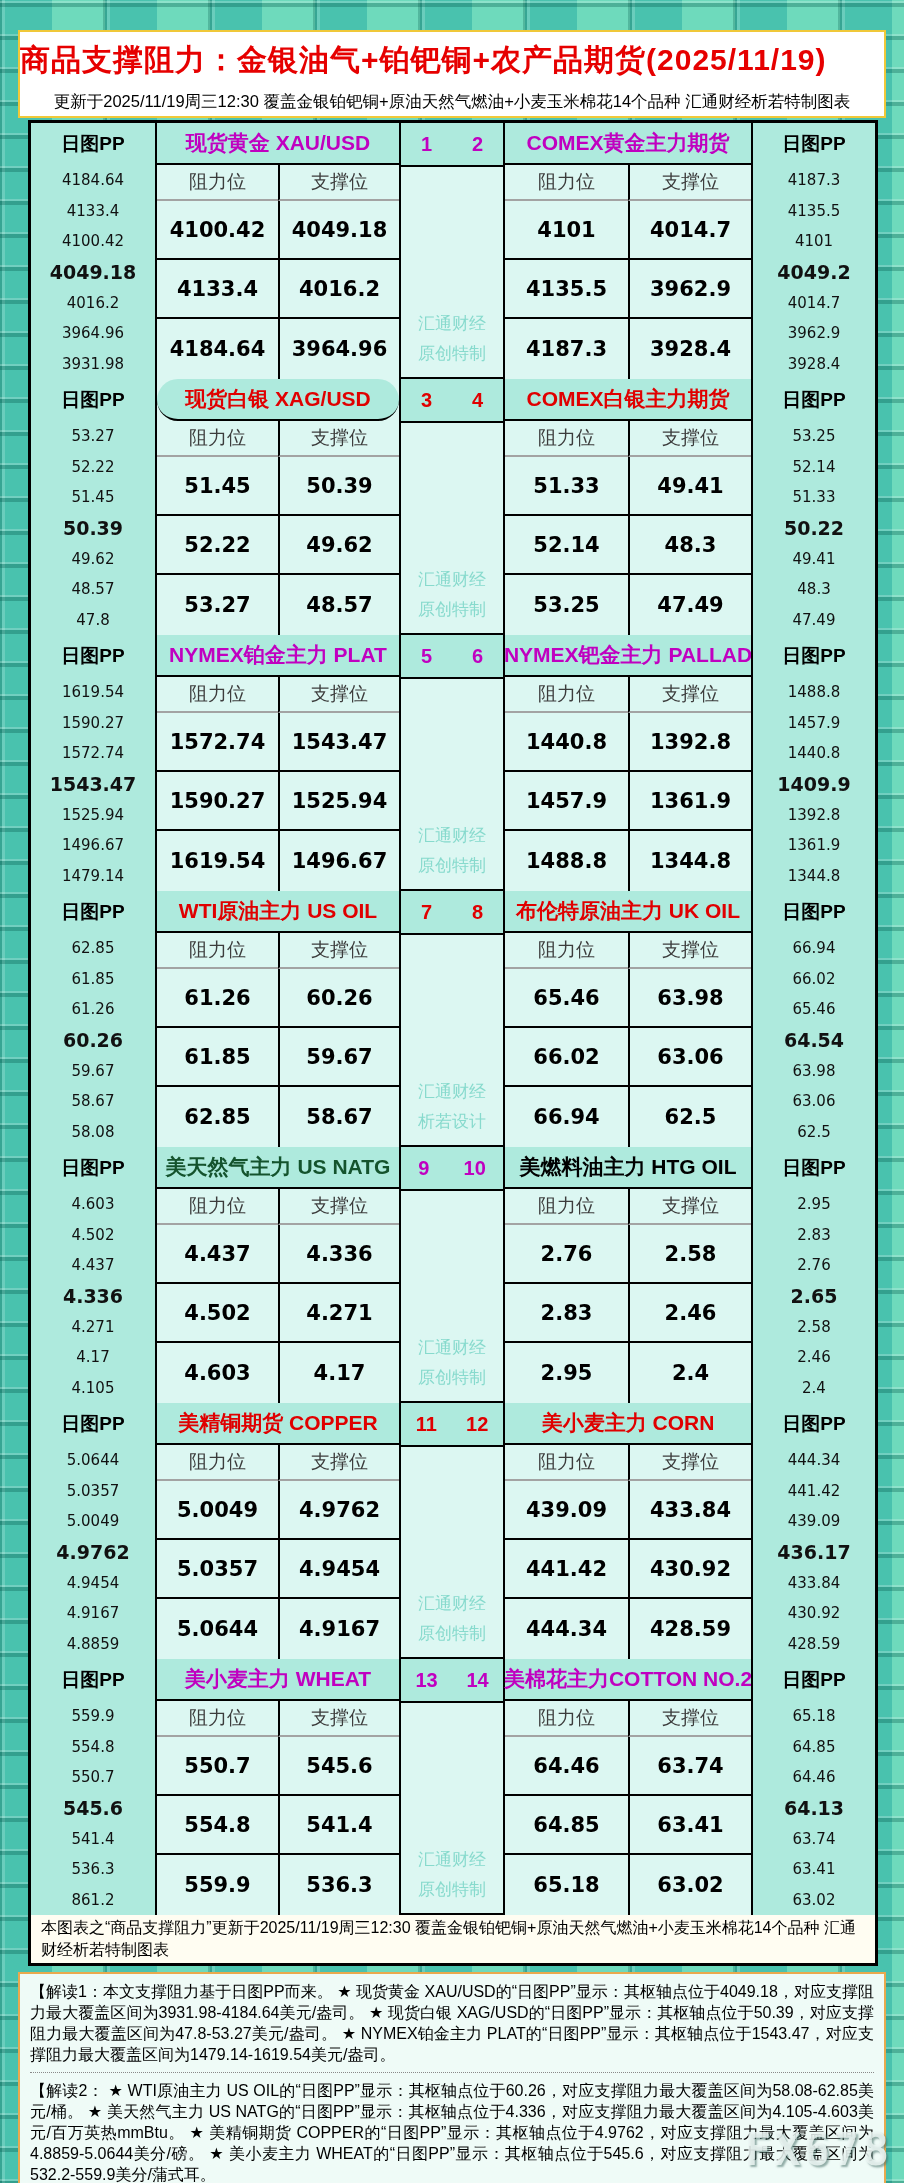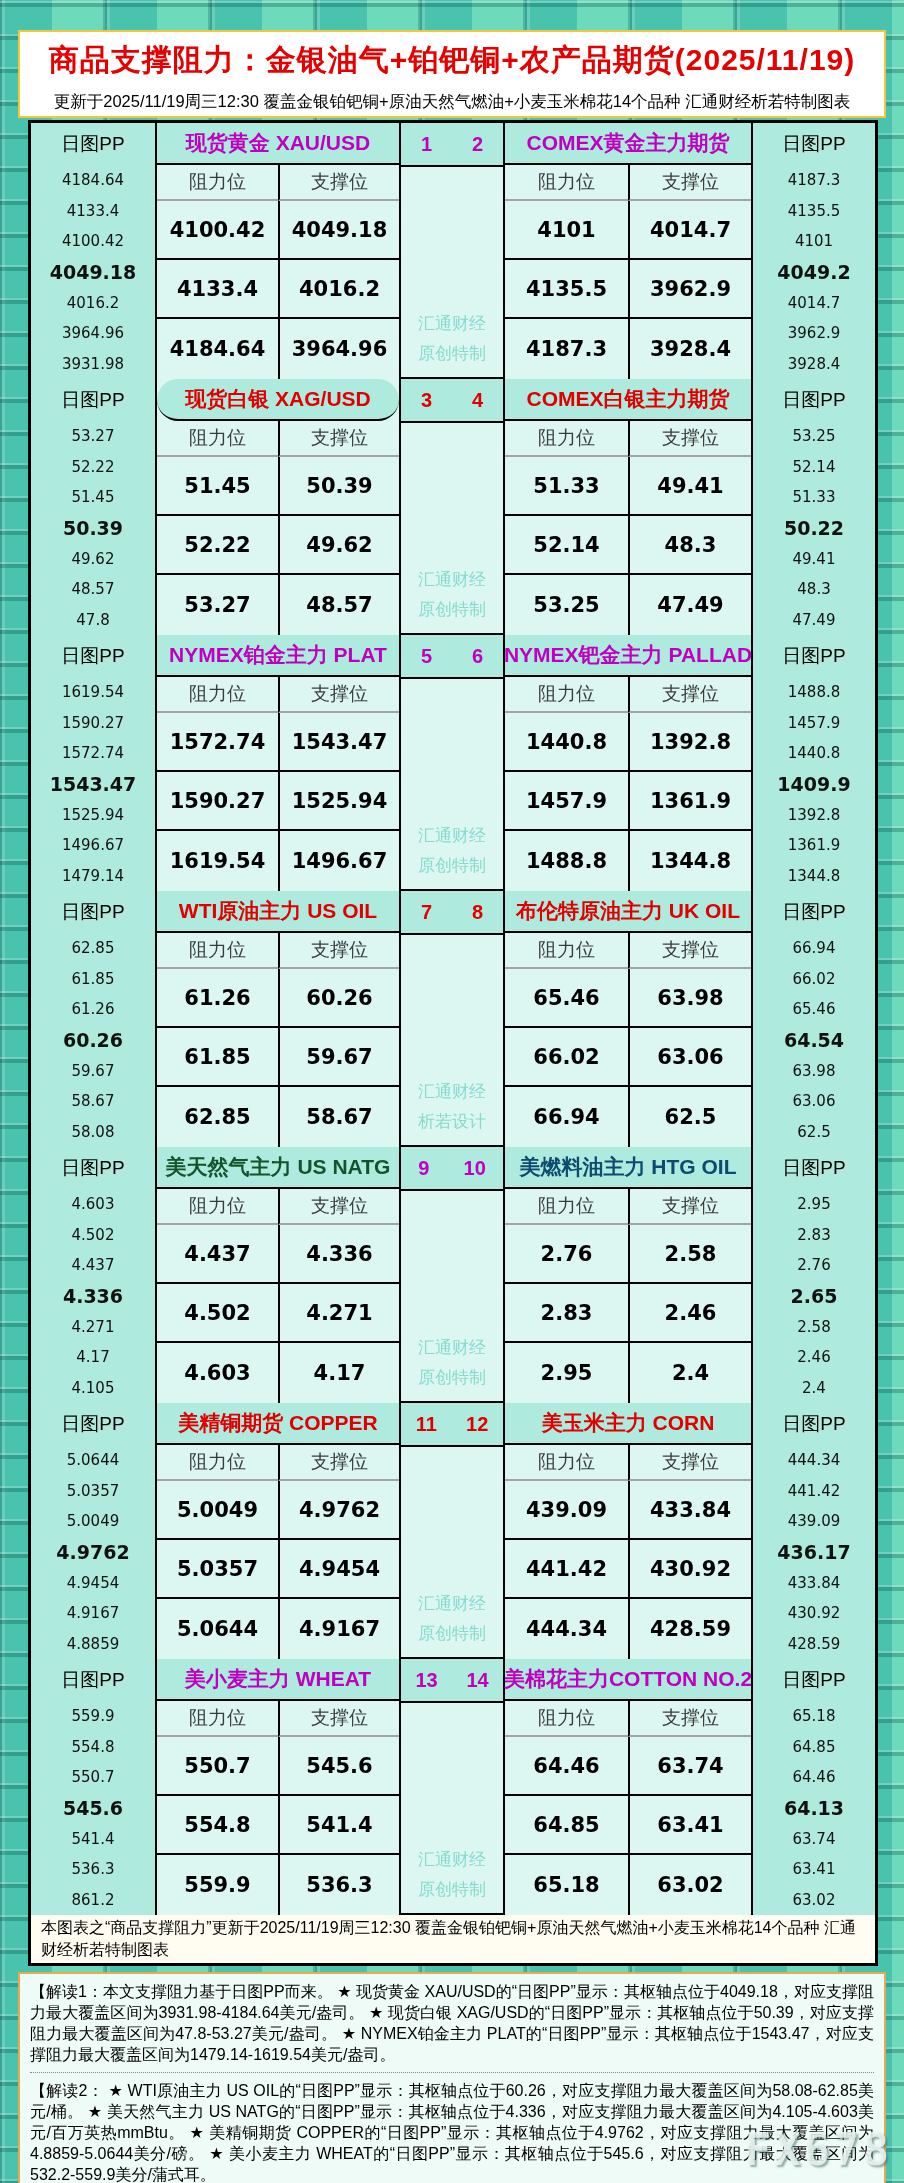--- a/index.html
+++ b/index.html
@@ -10,40 +10,40 @@
     background-image:
       repeating-linear-gradient(0deg, rgba(0,80,68,.30) 0 2px, rgba(255,255,255,.22) 2px 4px, rgba(0,0,0,0) 4px 31px, rgba(0,80,68,.30) 31px 33px),
       repeating-linear-gradient(90deg, rgba(0,80,68,.25) 0 2px, rgba(255,255,255,.18) 2px 5px, rgba(0,0,0,0) 5px 103px, rgba(0,80,68,.25) 103px 105px),
       repeating-linear-gradient(90deg, #49c2ae 0 52px, #6edabc 52px 105px);
   }
   .title-box{
     position:absolute;left:18px;top:30px;width:868px;height:88px;
     background:#ffffff;border:2px solid #f0c839;box-sizing:border-box;
   }
   .main-title{
-    margin-top:8px;text-align:center;font-size:30px;font-weight:bold;color:#e60000;
+    margin-top:8px;font-size:30px;font-weight:bold;color:#e60000;
     letter-spacing:1px;white-space:nowrap;
   }
   .sub-title{
     position:absolute;left:0;right:0;bottom:3px;text-align:center;
     font-size:16.5px;color:#000;white-space:nowrap;
   }
   .main-frame{
     position:absolute;left:28px;top:120px;width:850px;box-sizing:border-box;
     border:3px solid #000;background:#d9f6f1;
   }
   .section{
     display:grid;grid-template-columns:126px 242px 106px 246px 124px;
     height:256px;box-sizing:border-box;border-bottom:2px solid #000;background:#dcf7f2;
   }
   .pp-col{background:#aeeadd;display:flex;flex-direction:column;}
   .pp-col.left{border-right:2px solid #000;}
   .pp-col.right{border-left:2px solid #000;}
   .pp-head{height:42px;display:flex;align-items:center;justify-content:center;
-    font-weight:normal;font-size:19px;color:#000;flex:none;}
+    font-weight:bold;font-size:19px;color:#000;flex:none;}
   .pp-val{flex:1;display:flex;align-items:center;justify-content:center;
     font-size:15px;color:#111;font-family:"DejaVu Sans","Liberation Sans",sans-serif;}
   .pp-pivot{font-size:19px;font-weight:bold;}
   .tbl-col{display:grid;grid-template-columns:1fr 1fr;grid-template-rows:42px 36px 59px 59px 60px;}
   .tbl-title{grid-column:1/3;background:#aeeadd;border-bottom:2px solid #000;
     display:flex;align-items:center;justify-content:center;font-weight:bold;font-size:21px;white-space:nowrap;}
   .t-head{border-bottom:2px solid #a3a3a3;display:flex;align-items:center;justify-content:center;
     color:#3c3c3c;font-size:19px;background:#dcf7f2;}
   .t-cell{border-bottom:2px solid #000;display:flex;align-items:center;justify-content:center;
     font-weight:bold;font-size:21px;color:#000;background:#dcf7f2;
@@ -336,21 +336,21 @@
               <div class="mid-num" style="color: rgb(192, 0, 192);">10</div>
             </div>
             <div class="mid-body">
               <div class="mid-wm">
                 <div class="wm-line">汇通财经</div>
                 <div class="wm-line">原创特制</div>
               </div>
             </div>
           </div>
           <div class="tbl-col right">
-            <div class="tbl-title" style="color: #0c4a6e;">美燃料油主力 HTG OIL</div>
+            <div class="tbl-title" style="color: #000000;">美燃料油主力 HTG OIL</div>
             <div class="t-head t-l">阻力位</div>
             <div class="t-head t-r">支撑位</div>
             <div class="t-cell t-l">2.76</div>
             <div class="t-cell t-r">2.58</div>
             <div class="t-cell t-l">2.83</div>
             <div class="t-cell t-r">2.46</div>
             <div class="t-cell t-l last">2.95</div>
             <div class="t-cell t-r last">2.4</div>
           </div>
           <div class="pp-col right">
@@ -392,21 +392,21 @@
               <div class="mid-num" style="color: rgb(224, 0, 0);">12</div>
             </div>
             <div class="mid-body">
               <div class="mid-wm">
                 <div class="wm-line">汇通财经</div>
                 <div class="wm-line">原创特制</div>
               </div>
             </div>
           </div>
           <div class="tbl-col right">
-            <div class="tbl-title" style="color: rgb(224, 0, 0);">美玉米主力 CORN</div>
+            <div class="tbl-title" style="color: rgb(224, 0, 0);">美小麦主力 CORN</div>
             <div class="t-head t-l">阻力位</div>
             <div class="t-head t-r">支撑位</div>
             <div class="t-cell t-l">439.09</div>
             <div class="t-cell t-r">433.84</div>
             <div class="t-cell t-l">441.42</div>
             <div class="t-cell t-r">430.92</div>
             <div class="t-cell t-l last">444.34</div>
             <div class="t-cell t-r last">428.59</div>
           </div>
           <div class="pp-col right">

